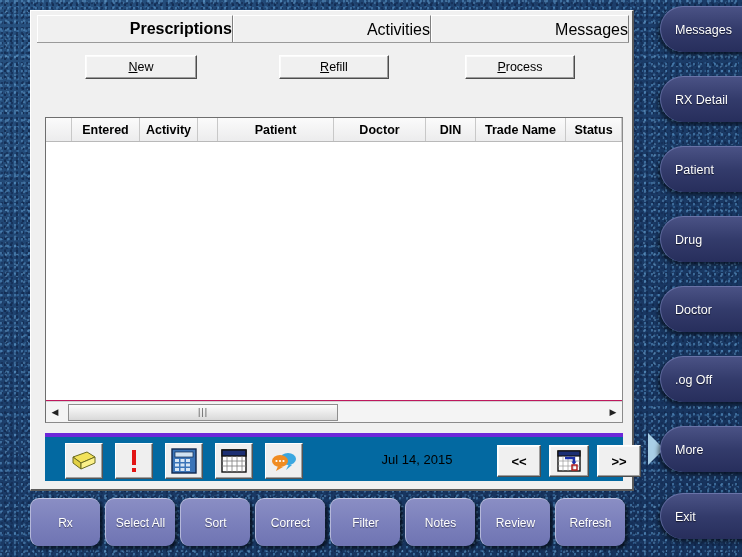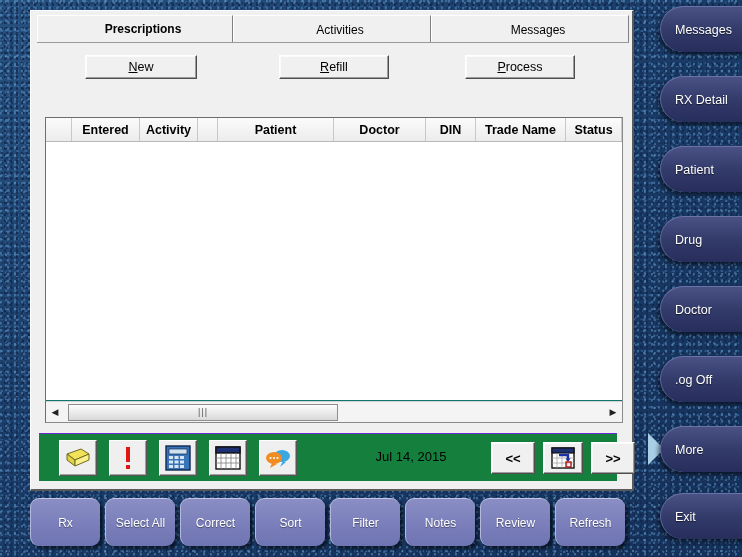--- a/index.html
+++ b/index.html
@@ -50,22 +50,22 @@
   }
   .tab {
     height: 28px;
     background: #f0f0f0;
     border-top: 1px solid #ffffff;
     border-left: 1px solid #ffffff;
     border-right: 1px solid #808080;
     box-sizing: border-box;
     display: flex;
     align-items: center;
-    justify-content: center;
-    font-size: 12px;
+    justify-content: flex-end;
+    font-size: 16px;
     color: #000;
     cursor: default;
     padding-left: 16px;
   }
   .tab.active { font-weight: bold; border-bottom: 1px solid #f0f0f0; }
   #tab-prescriptions { width: 196px; }
   #tab-activities    { width: 198px; }
   #tab-messages      { width: 198px; }
 
   .tab-underline {
@@ -125,21 +125,21 @@
   #subtab-todo       { width: 126px; }
   #subtab-inprocess  { width: 148px; }
   #subtab-pending    { width: 148px; }
   #subtab-completed  { width: 158px; }
 
   
   #grid {
     position: absolute;
     left: 14px; top: 106px;
     width: 578px; height: 306px;
-    background: #0f766e;
+    background: #be185d;
     border: 1px solid #8a8a8a;
     border-top-color: #6e6e6e;
     border-left-color: #6e6e6e;
     box-sizing: border-box;
     overflow: hidden;
   }
   .grid-header {
     display: flex;
     height: 24px;
     background: #f3f3f3;
@@ -195,24 +195,24 @@
     border: 1px solid #8e8e8e;
     box-sizing: border-box;
     display: flex; align-items: center; justify-content: center;
     cursor: pointer;
   }
   .grip { font-size: 9px; color: #555; letter-spacing: 1px; line-height: 1; }
 
   
   #toolbar {
     position: absolute;
-    left: 8px; top: 422px;
+    left: 14px; top: 422px;
     width: 578px; height: 48px;
-    background: #15803d;
-    border-top: 1px solid #6d28d9;
+    background: #0369a1;
+    border-top: 4px solid #6d28d9;
     box-sizing: border-box;
   }
   .tbtn {
     position: absolute;
     top: 6px;
     width: 38px; height: 36px;
     background: #efefef;
     border-top: 1px solid #ffffff;
     border-left: 1px solid #ffffff;
     border-right: 1px solid #555;
@@ -472,24 +472,24 @@
   </div>
 
   <div id="bottombar">
       <div class="pbtn">
         <span>Rx</span>
       </div>
       <div class="pbtn">
         <span>Select All</span>
       </div>
       <div class="pbtn">
+        <span>Sort</span>
+      </div>
+      <div class="pbtn">
         <span>Correct</span>
-      </div>
-      <div class="pbtn">
-        <span>Sort</span>
       </div>
       <div class="pbtn">
         <span>Filter</span>
       </div>
       <div class="pbtn">
         <span>Notes</span>
       </div>
       <div class="pbtn">
         <span>Review</span>
       </div>

